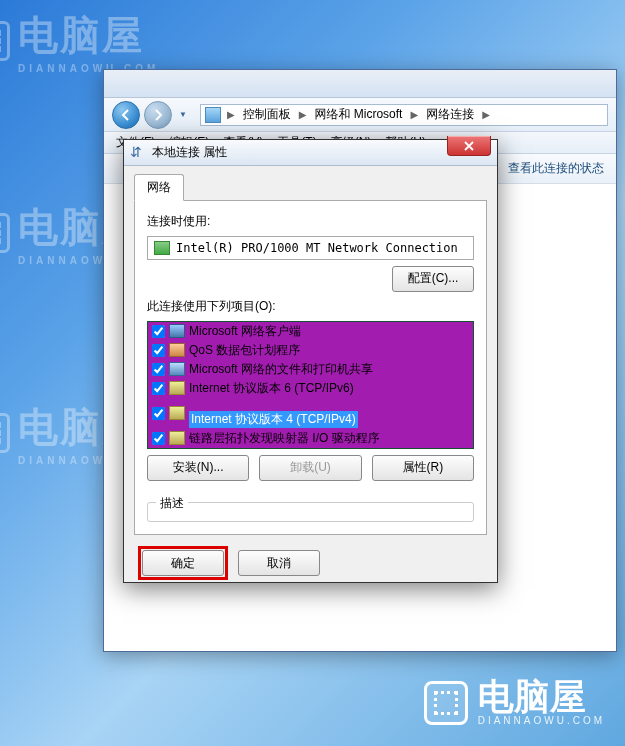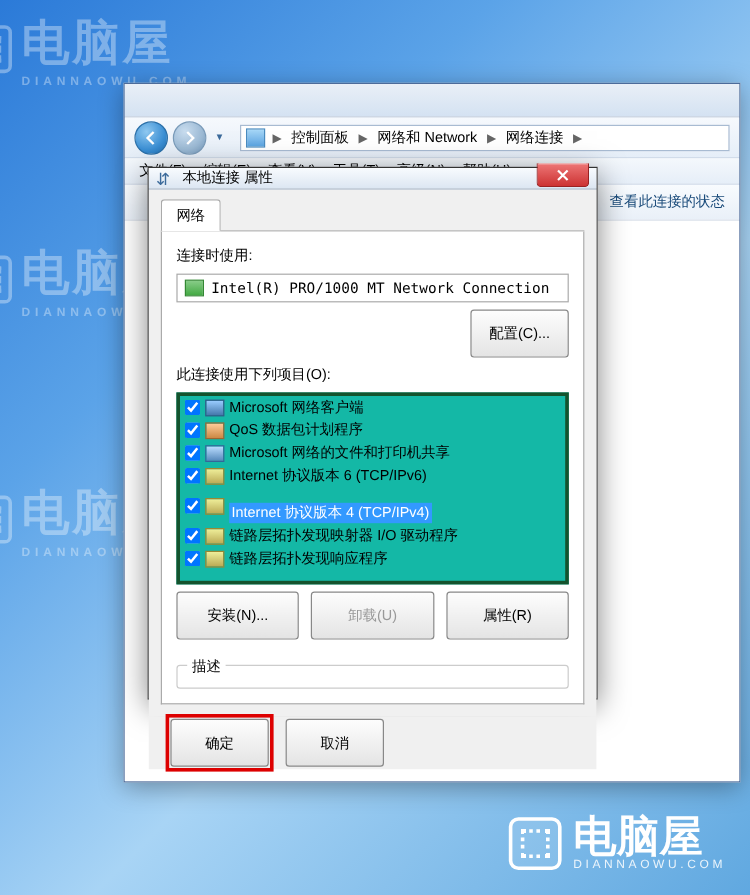--- a/index.html
+++ b/index.html
@@ -120,26 +120,26 @@
   padding: 12px; display: flex; flex-direction: column; gap: 6px;
 }
 .label { color: #000; }
 .adapter-box {
   border: 1px solid #aaa; background: #fff; padding: 4px 6px;
   display: flex; align-items: center; gap: 6px; font-family: "SimSun", monospace;
 }
 .adapter-icon { width: 16px; height: 14px; background: linear-gradient(#8c8, #4a4); border: 1px solid #383; }
 .config-row { display: flex; justify-content: flex-end; }
 .btn {
-  min-width: 82px; height: 40px; background: linear-gradient(#fdfdfd, #e4e4e4);
+  min-width: 82px; height: 26px; background: linear-gradient(#fdfdfd, #e4e4e4);
   border: 1px solid #888; border-radius: 3px; cursor: pointer;
   font-size: 12px; font-family: "SimSun", sans-serif; padding: 0 10px;
 }
 .list-box {
-  border: 3px solid #14532d; background: #14b8a6; height: 160px; overflow: hidden;
+  border: 1px solid #14532d; background: #a21caf; height: 128px; overflow: hidden;
 }
 .list-item {
   display: flex; align-items: center; gap: 4px; padding: 1px 4px;
   font-family: "SimSun", sans-serif; font-size: 12px;
 }
 .list-item input { margin: 0; }
 .li-icon { width: 16px; height: 14px; display: inline-block; }
 .li-icon.client { background: linear-gradient(#9cf, #47a); border: 1px solid #358; }
 .li-icon.qos { background: linear-gradient(#fc9, #c84); border: 1px solid #963; }
 .li-icon.share { background: linear-gradient(#bdf, #58b); border: 1px solid #369; }
@@ -203,21 +203,21 @@
       <svg width="12" height="12" viewBox="0 0 12 12">
           <path d="M4 1 L9 6 L4 11" stroke="#fff" stroke-width="2" fill="none"></path>
         </svg>
     </div>
     <div class="nav-drop">▼</div>
     <div class="breadcrumb">
       <span class="bc-icon"></span>
       <span class="bc-sep">▶</span>
       <span class="bc-item">控制面板</span>
       <span class="bc-sep">▶</span>
-      <span class="bc-item">网络和 Network</span>
+      <span class="bc-item">网络和 Microsoft</span>
       <span class="bc-sep">▶</span>
       <span class="bc-item">网络连接</span>
       <span class="bc-sep">▶</span>
     </div>
   </div>
   <div class="ex-menu">
     <span>文件(F)</span>
     <span>编辑(E)</span>
     <span>查看(V)</span>
     <span>工具(T)</span>

